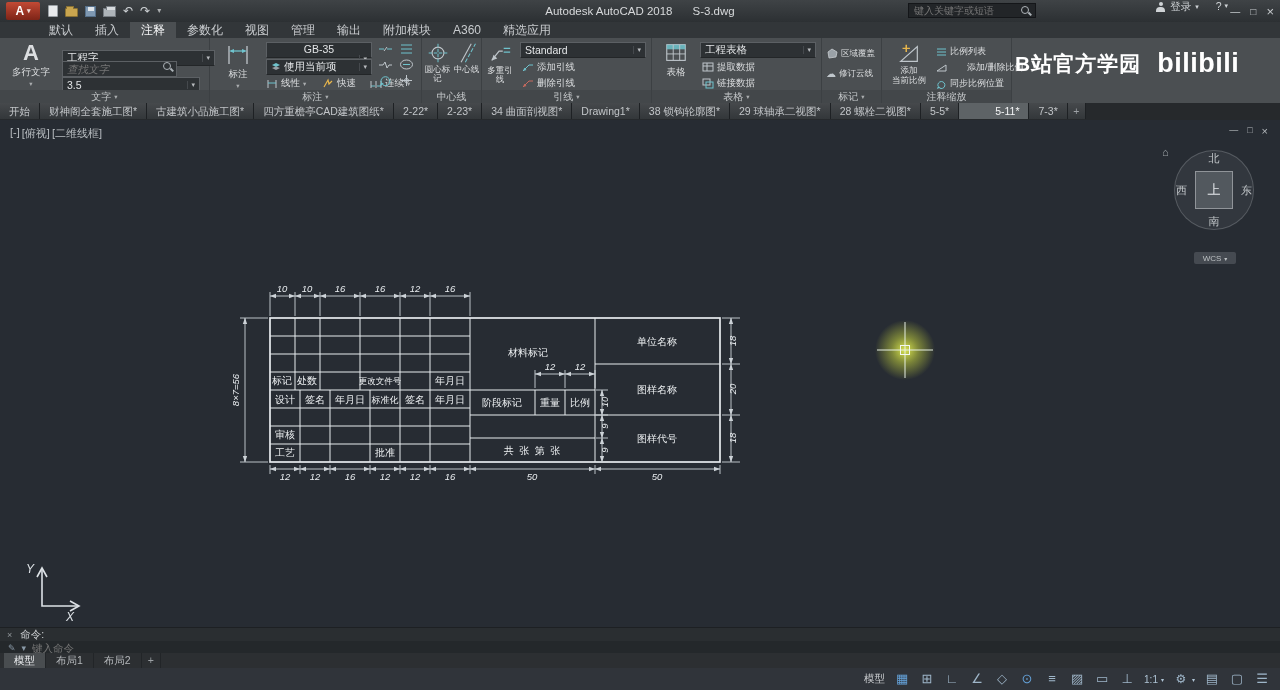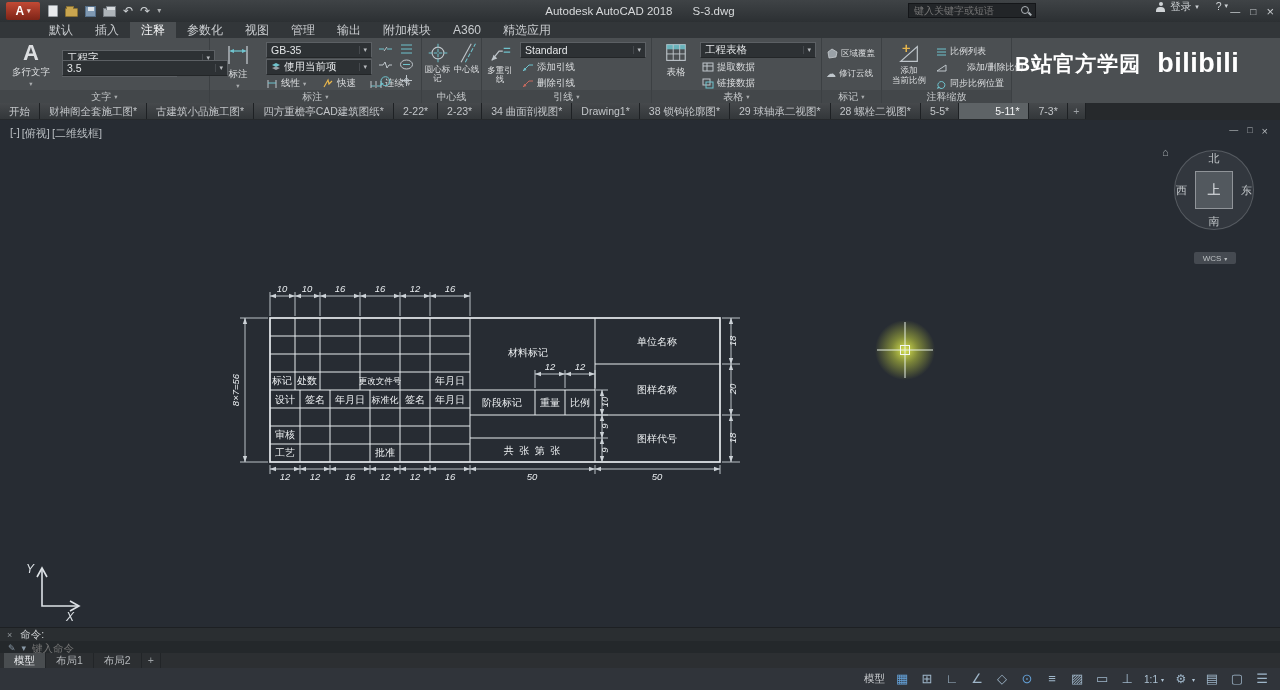--- a/index.html
+++ b/index.html
@@ -183,21 +183,21 @@
         <span class="dd">▾</span>
       </div>
       <div class="combo" style="left:62px;top:12px;width:153px;gap:14px;">
         <span>工程字</span>
         <span class="dd">▾</span>
       </div>
       <div class="abs" style="left:62px;top:21px;">
         <input class="find-input" style="width: 115px;" placeholder="查找文字">
         <span class="mag" style="position:absolute;right:3px;top:2px;"></span>
       </div>
-      <div class="combo" style="left:62px;top:22px;width:166px;">
+      <div class="combo" style="left:62px;top:39px;width:138px;">
         <span>3.5</span>
         <span class="dd">▾</span>
       </div>
       <div class="plabel">
         <span>文字</span>
         <span class="dd">▾</span>
       </div>
     </div>
 
     <div class="panel" style="left:210px;width:212px;">
@@ -205,21 +205,21 @@
         <span class="micon">
           <svg width="26" height="26" viewBox="0 0 26 26">
             <path d="M4,23 V5 M22,23 V5" stroke="#bfc6cb" stroke-width="1.3" fill="none"></path>
             <path d="M6,10 H20" stroke="#6fc3cd" stroke-width="1.3"></path>
             <path d="M4,10 l5,-2 v4 z M22,10 l-5,-2 v4 z" fill="#6fc3cd"></path>
           </svg>
         </span>
         <span>标注</span>
         <span class="dd">▾</span>
       </div>
-      <div class="combo" style="left:56px;top:4px;width:106px;">
+      <div class="combo" style="left:56px;top:4px;width:106px;flex-direction:column;">
         <span>GB-35</span>
         <span class="dd">▾</span>
       </div>
       <div class="combo" style="left:56px;top:21px;width:106px;">
         <span class="micon" style="margin-right:3px;">
           <svg width="10" height="10" viewBox="0 0 10 10">
               <path d="M1,3 L5,1 L9,3 L5,5 z" fill="#6fc3cd"></path>
               <path d="M1,6 L5,4.5 L9,6 L5,8 z" fill="#9aa1a7"></path>
             </svg>
         </span>

